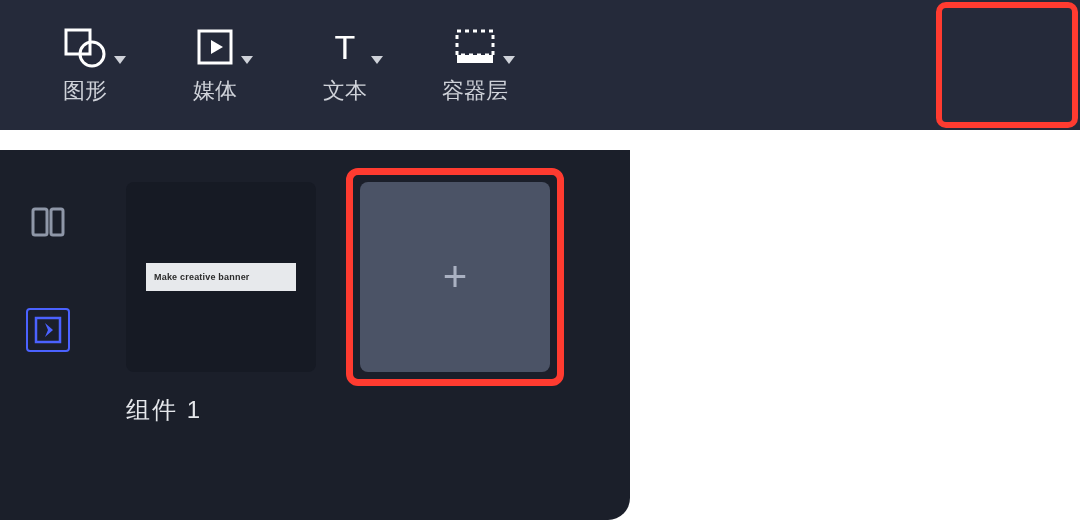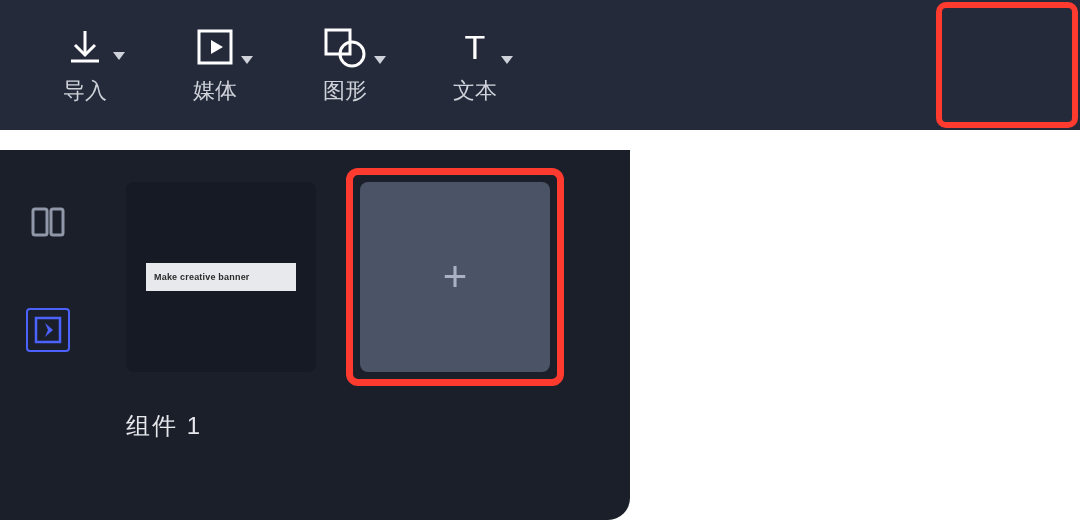--- a/index.html
+++ b/index.html
@@ -22,84 +22,83 @@
     .side-ic { width:44px; height:44px; display:flex; align-items:center; justify-content:center; cursor:pointer; border-radius:6px; }
 
     .cards-wrap { flex:1; padding:32px 24px 0 30px; display:flex; gap:44px; }
     .card { display:flex; flex-direction:column; align-items:flex-start; }
     .thumb { width:190px; height:190px; border-radius:8px; display:flex; align-items:center; justify-content:center; position:relative; }
     .thumb.t1 { background:#161a24; }
     .thumb.t1 .inner-bar { width:150px; height:28px; background:#e7e9ec; display:flex; align-items:center; padding-left:8px; }
     .thumb.t1 .inner-bar span { font-size:9px; color:#2b2b2b; font-weight:700; letter-spacing:0.2px; }
     .thumb.add { background:#4b5366; }
     .thumb.add .plus { font-size:42px; color:#aab1c2; line-height:1; }
-    .card-label { font-size:24px; color:#e5e7eb; margin-top:38px; letter-spacing:2px; }
+    .card-label { font-size:24px; color:#e5e7eb; margin-top:22px; letter-spacing:2px; }
 
     .hi-add { position:absolute; top:-14px; left:-14px; right:-14px; bottom:-14px; border:7px solid #ff3b30; border-radius:12px; pointer-events:none; }
 
     svg { display:block; }
   </style>
 </head>
 <body>
 
 <div class="toolbar" style="position:relative;">
 
-  <div class="tbtn">
-    <div class="ic" style="position:relative;">
-      <svg width="44" height="44" viewBox="0 0 44 44">
-        <line x1="22" y1="6" x2="22" y2="28" stroke="#fff" stroke-width="3"></line>
-        <polyline points="12,20 22,30 32,20" fill="none" stroke="#fff" stroke-width="3"></polyline>
-        <line x1="8" y1="36" x2="36" y2="36" stroke="#fff" stroke-width="3"></line>
-      </svg>
-      <svg width="12" height="12" viewBox="0 0 12 12" style="position:absolute; right:-18px; bottom:8px;">
-          <polygon points="0,2 12,2 6,10" fill="#cfd2d9"></polygon>
-        </svg>
-    </div>
-    <div class="lbl">导入</div>
-  </div>
 
-
-  <div class="tbtn">
-    <div class="ic" style="position:relative;">
-      <svg width="40" height="40" viewBox="0 0 40 40">
-        <rect x="4" y="4" width="32" height="32" fill="none" stroke="#fff" stroke-width="3"></rect>
-        <polygon points="16,13 28,20 16,27" fill="#fff"></polygon>
-      </svg>
-      <svg width="12" height="12" viewBox="0 0 12 12" style="position:absolute; right:-18px; bottom:4px;">
-          <polygon points="0,2 12,2 6,10" fill="#cfd2d9"></polygon>
-        </svg>
-    </div>
-    <div class="lbl">媒体</div>
-  </div>
 
   <div class="tbtn">
     <div class="ic" style="position:relative;">
       <svg width="46" height="42" viewBox="0 0 46 42">
         <rect x="4" y="4" width="24" height="24" fill="none" stroke="#fff" stroke-width="3"></rect>
         <circle cx="30" cy="28" r="12" fill="none" stroke="#fff" stroke-width="3"></circle>
       </svg>
       <svg width="12" height="12" viewBox="0 0 12 12" style="position:absolute; right:-18px; bottom:4px;">
           <polygon points="0,2 12,2 6,10" fill="#cfd2d9"></polygon>
         </svg>
     </div>
     <div class="lbl">图形</div>
   </div>
 
   <div class="tbtn">
     <div class="ic" style="position:relative;">
       <svg width="40" height="40" viewBox="0 0 40 40">
+        <rect x="4" y="4" width="32" height="32" fill="none" stroke="#fff" stroke-width="3"></rect>
+        <polygon points="16,13 28,20 16,27" fill="#fff"></polygon>
+      </svg>
+      <svg width="12" height="12" viewBox="0 0 12 12" style="position:absolute; right:-18px; bottom:4px;">
+          <polygon points="0,2 12,2 6,10" fill="#cfd2d9"></polygon>
+        </svg>
+    </div>
+    <div class="lbl">媒体</div>
+  </div>
+
+  <div class="tbtn">
+    <div class="ic" style="position:relative;">
+      <svg width="40" height="40" viewBox="0 0 40 40">
         <text x="20" y="32" text-anchor="middle" font-family="Georgia,serif" font-size="34" fill="#fff">T</text>
       </svg>
       <svg width="12" height="12" viewBox="0 0 12 12" style="position:absolute; right:-18px; bottom:4px;">
           <polygon points="0,2 12,2 6,10" fill="#cfd2d9"></polygon>
         </svg>
     </div>
     <div class="lbl">文本</div>
   </div>
 
+  <div class="tbtn">
+    <div class="ic" style="position:relative;">
+      <svg width="44" height="40" viewBox="0 0 44 40">
+        <rect x="4" y="4" width="36" height="24" fill="none" stroke="#fff" stroke-width="3" stroke-dasharray="4 4"></rect>
+        <rect x="4" y="28" width="36" height="8" fill="#fff"></rect>
+      </svg>
+      <svg width="12" height="12" viewBox="0 0 12 12" style="position:absolute; right:-18px; bottom:4px;">
+          <polygon points="0,2 12,2 6,10" fill="#cfd2d9"></polygon>
+        </svg>
+    </div>
+    <div class="lbl">容器层</div>
+  </div>
 
   <div style="flex:1"></div>
 
   <div class="hi-tb"></div>
 </div>
 
 <div style="width:1080px; height:20px; background:#ffffff;"></div>
 
 <div class="content">
   <div style="display:flex; flex-direction:column;">

